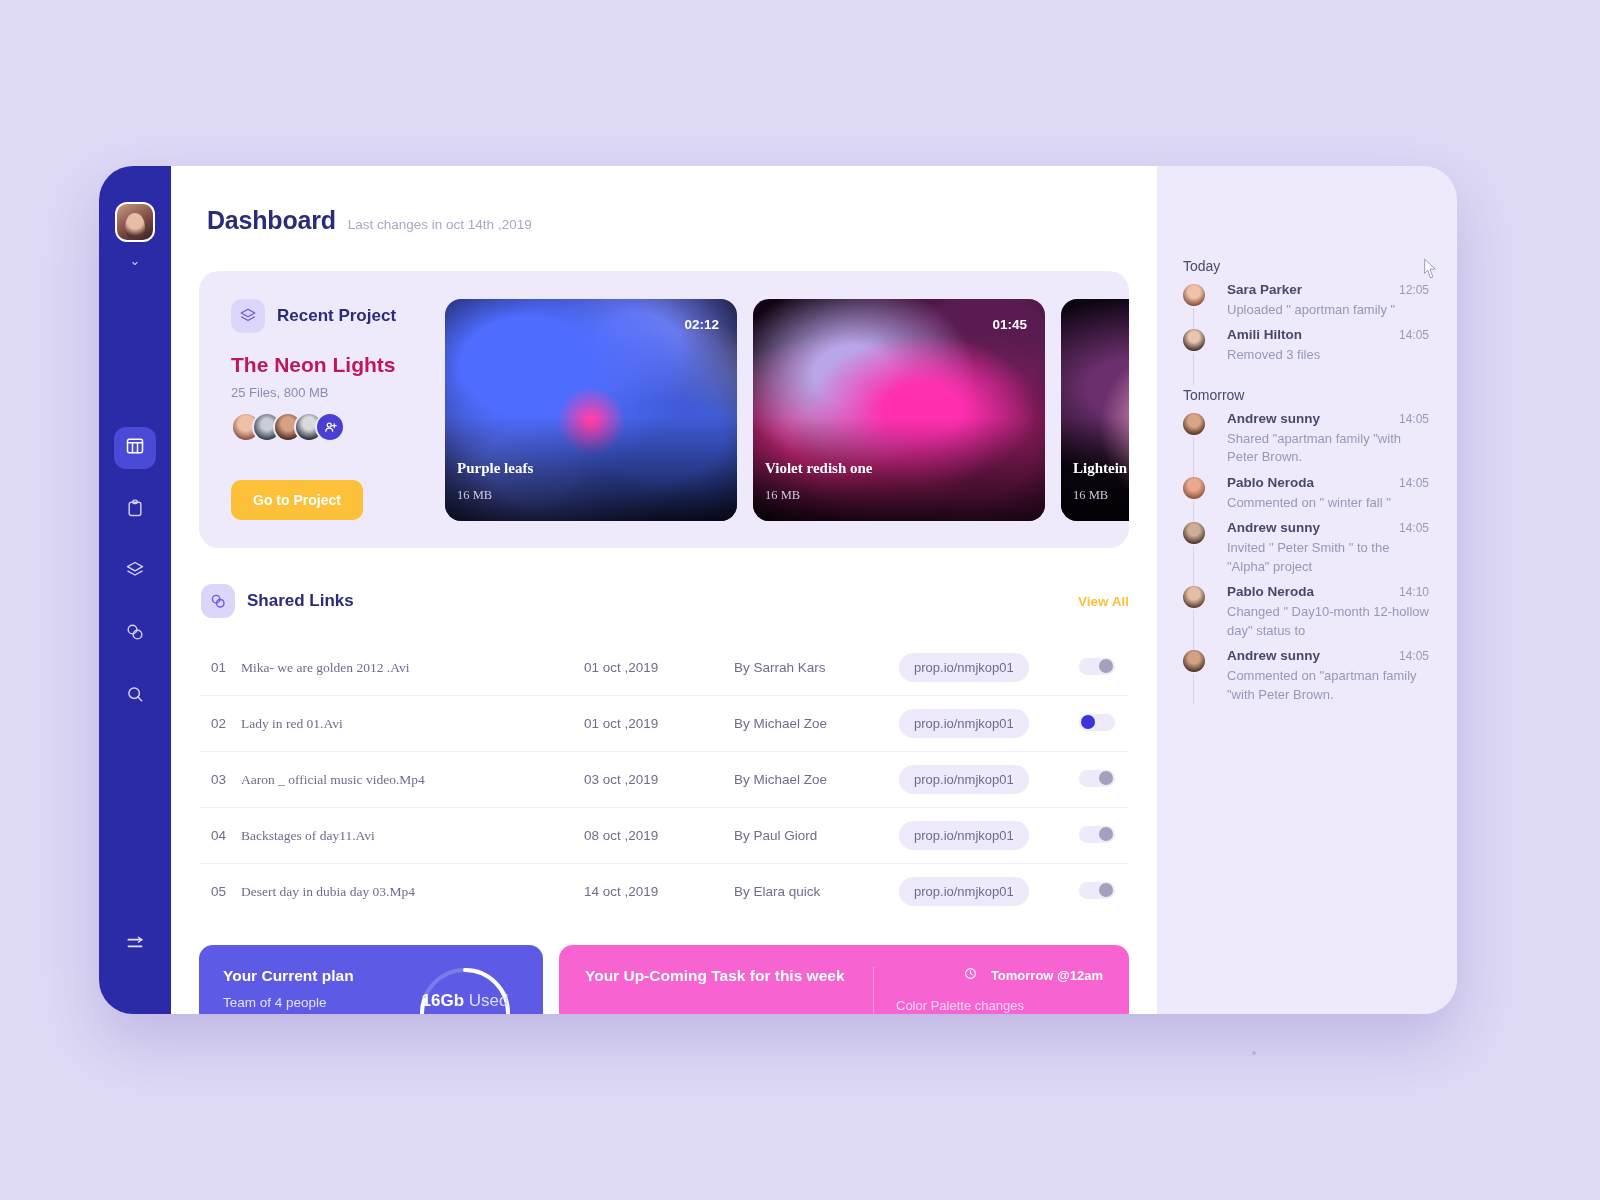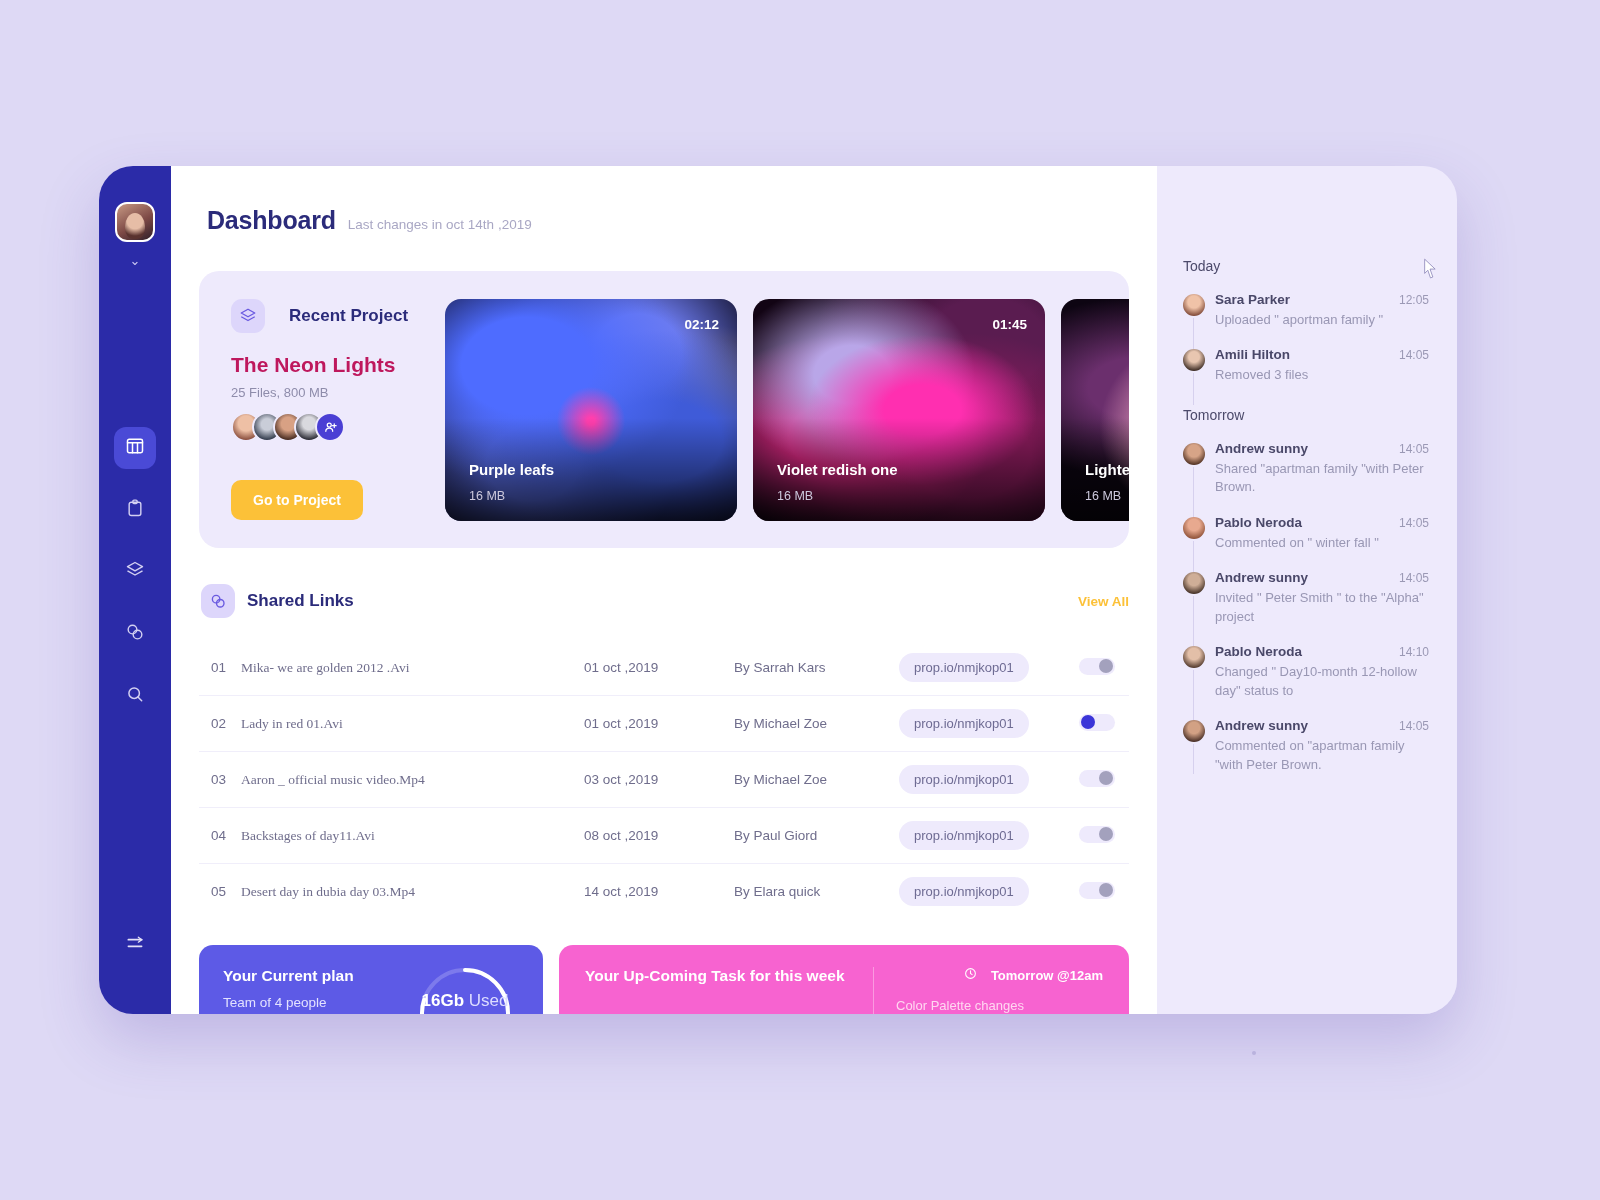--- a/index.html
+++ b/index.html
@@ -63,21 +63,21 @@
   .recent-card {
     margin: 36px 28px 0 28px;
     background: #eeeafc;
     border-radius: 20px;
     height: 277px;
     display: flex; align-items: center;
     overflow: hidden;
     position: relative;
   }
   .recent-left { width: 240px; padding-left: 32px; flex: 0 0 240px; }
-  .sect-head { display: flex; align-items: center; gap: 24px; }
+  .sect-head { display: flex; align-items: center; gap: 12px; }
   .sect-icon {
     width: 34px; height: 34px; border-radius: 11px; background: #ddd6fb;
     display: flex; align-items: center; justify-content: center;
   }
   .sect-icon svg { width: 18px; height: 18px; }
   .sect-title { font-size: 17px; font-weight: 700; color: #2b2b7a; }
   .proj-name { margin-top: 20px; font-size: 21px; font-weight: 700; color: #be185d; }
   .proj-meta { margin-top: 8px; font-size: 13px; color: #8e8cab; }
   .avatars { display: flex; margin-top: 12px; }
   .av {
@@ -124,21 +124,21 @@
       radial-gradient(ellipse at 26% 40%, #6b2f6d 0 16%, rgba(0,0,0,0) 48%),
       #0d0512; }
   .thumb::after{
     content:""; position:absolute; left:0; right:0; bottom:0; height:46%;
     background: linear-gradient(to top, rgba(0,0,0,.72), rgba(0,0,0,0));
   }
   .thumb-dur {
     position: absolute; top: 18px; right: 18px; z-index: 2;
     color: #fff; font-size: 13.5px; font-weight: 700;
   }
-  .thumb-body { position: absolute; left: 24px; bottom: 18px; z-index: 2; }
+  .thumb-body { position: absolute; left: 12px; bottom: 18px; z-index: 2; font-family: Liberation Serif, serif; }
   .thumb-title { color: #fff; font-size: 15px; font-weight: 700; }
   .thumb-size { color: #cdc9dd; font-size: 12.5px; margin-top: 11px; }
 
   
   .links-wrap { margin: 36px 28px 0 28px; }
   .links-head { display: flex; align-items: center; padding-left: 2px; }
   .view-all { margin-left: auto; color: #fcc138; font-size: 13.5px; font-weight: 700; cursor: pointer; }
   table.links { width: 100%; border-collapse: collapse; margin-top: 22px; }
   table.links td { padding: 13px 0; font-size: 13.5px; color: #6f6d8c; vertical-align: middle; }
   table.links tr { border-bottom: 1px solid #f0eefa; }
@@ -197,21 +197,21 @@
   .notif-head { display: flex; align-items: center; gap: 12px; }
   .notif-icon {
     width: 34px; height: 34px; border-radius: 11px; background: #ddd6fb;
     display: flex; align-items: center; justify-content: center;
   }
   .notif-icon svg { width: 17px; height: 17px; }
   .notif-title { font-size: 17px; font-weight: 700; color: #2b2b7a; }
   .dots { margin-left: auto; color: #8e8cab; font-size: 20px; letter-spacing: 2px; line-height: .6; cursor: pointer; }
   .day-label { margin-top: 52px; font-size: 14px; color: #4c4a6b; font-weight: 500; }
   .day-label.second { margin-top: 22px; }
-  .n-item { display: flex; gap: 10px; margin-top: 18px; position: relative; }
+  .n-item { display: flex; gap: 22px; margin-top: 8px; position: relative; }
   .n-av { width: 22px; height: 22px; border-radius: 50%; flex: 0 0 22px; margin-top: 2px; }
   .n-av.p1{background:radial-gradient(circle at 50% 36%,#f0c3a8 34%,#7a4332 80%);}
   .n-av.p2{background:radial-gradient(circle at 50% 36%,#e8c6b0 30%,#33231c 80%);}
   .n-av.p3{background:radial-gradient(circle at 50% 36%,#d7a487 34%,#4a2b1d 80%);}
   .n-av.p4{background:radial-gradient(circle at 50% 36%,#e8a98f 32%,#8a4d34 80%);}
   .n-av.p5{background:radial-gradient(circle at 50% 36%,#cfae97 32%,#3d2a20 80%);}
   .n-av.p6{background:radial-gradient(circle at 50% 36%,#e3bfa8 32%,#4b3327 80%);}
   .n-av.p7{background:radial-gradient(circle at 50% 36%,#d2a184 32%,#402821 80%);}
   .n-body { flex: 1 1 auto; padding-right: 4px; }
   .n-top { display: flex; align-items: baseline; }

